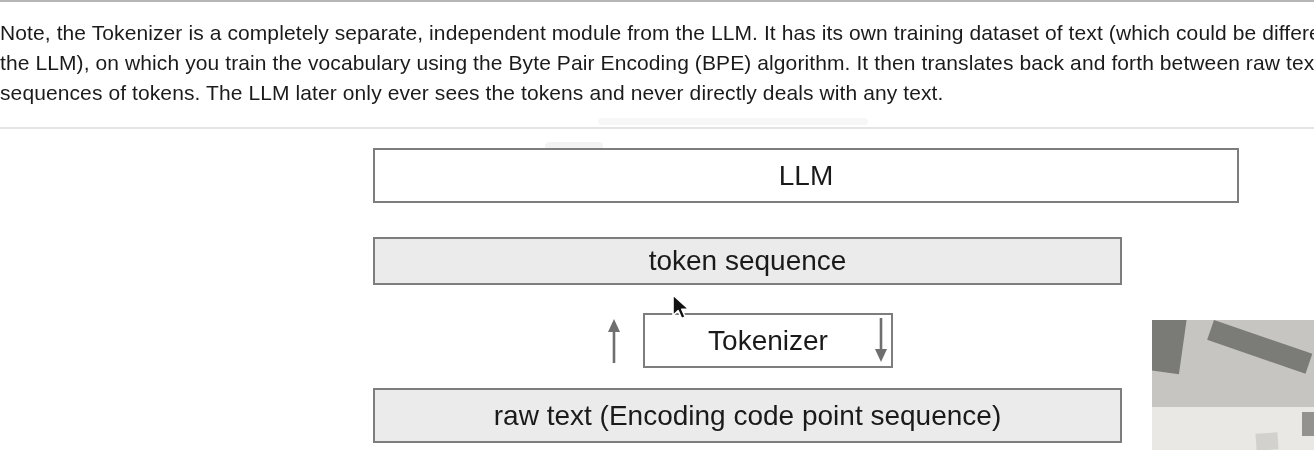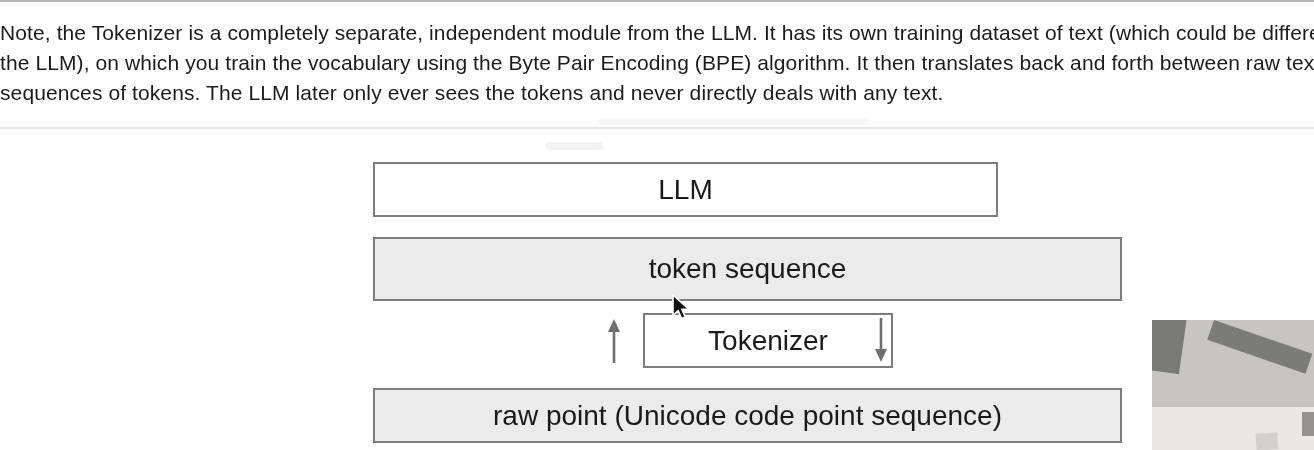--- a/index.html
+++ b/index.html
@@ -37,22 +37,22 @@
   .smudge-b { left:545px; top:142px; width:58px; height:8px; background:#ededed; opacity:.65; }
   
   .dbox {
     position:absolute;
     border:2px solid #7d7d7d;
     display:flex; align-items:center; justify-content:center;
     font-size:28px; color:#1a1a1a;
     background:#ffffff;
   }
   .dbox.gray { background:#ebebeb; }
-  .box-llm      { left:373px; top:162px; width:625px; height:55px; }
-  .box-tokenseq { left:373px; top:237px; width:749px; height:64px; }
+  .box-llm      { left:373px; top:148px; width:866px; height:55px; }
+  .box-tokenseq { left:373px; top:237px; width:749px; height:48px; }
   .box-tokenizer{ left:643px; top:313px; width:250px; height:55px; }
   .box-rawtext  { left:373px; top:388px; width:749px; height:55px; }
   
   .arrow { position:absolute; }
   .arrow-up   { left:603px; top:317px; }
   .arrow-down { left:870px; top:316px; }
   
   .cursor { position:absolute; left:670px; top:294px; }
   
   .webcam {
@@ -118,21 +118,21 @@
   </div>
 
   <span class="arrow arrow-down">
     <svg width="22" height="48" viewBox="0 0 22 48">
       <line x1="11" y1="2" x2="11" y2="38" stroke="#6f6f6f" stroke-width="2.6"></line>
       <polygon points="11,46 5,33 17,33" fill="#6f6f6f"></polygon>
     </svg>
   </span>
 
   <div class="dbox gray box-rawtext">
-    <span>raw point (Unicode code point sequence)</span>
+    <span>raw text (Encoding code point sequence)</span>
   </div>
 
   <span class="cursor">
     <svg width="24" height="28" viewBox="0 0 24 28">
       <polygon points="3,1 3,21.5 8.2,16.7 11.6,24.6 15.2,23 11.8,15.3 18.8,15.1" fill="#111111" stroke="#ffffff" stroke-width="1.6" stroke-linejoin="round"></polygon>
     </svg>
   </span>
 
   <div class="webcam">
     <div class="beam"></div>

